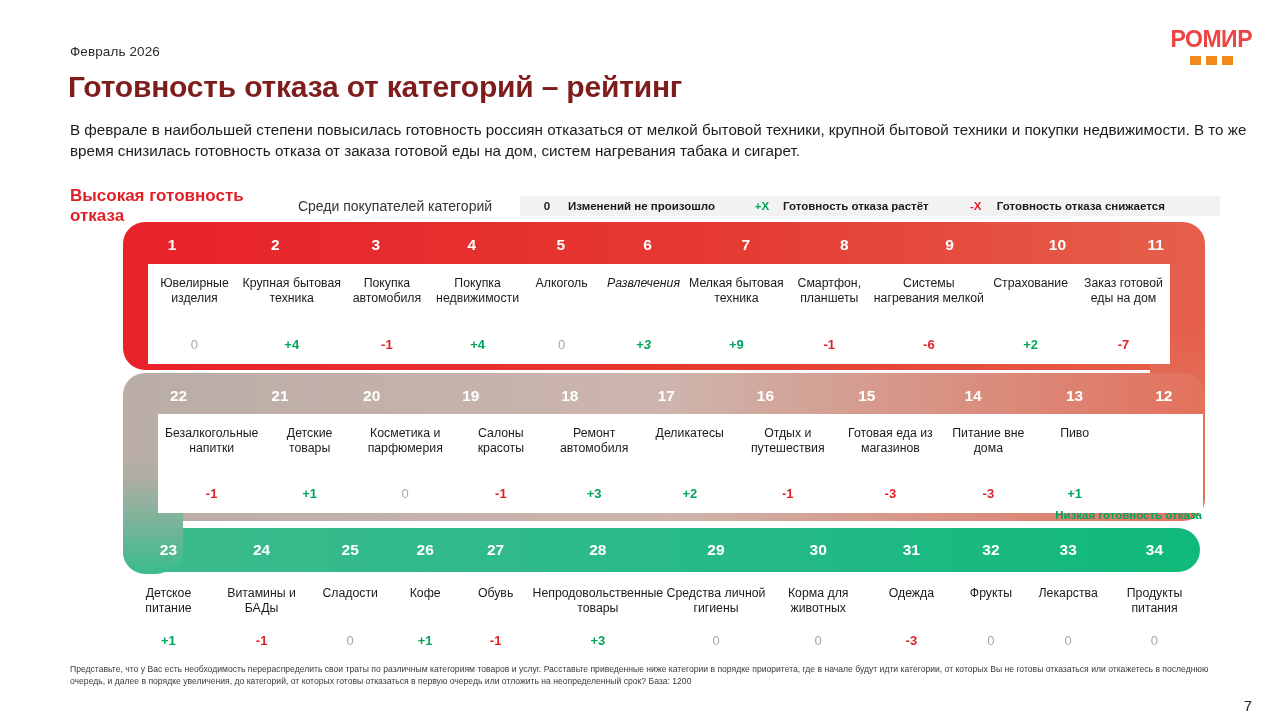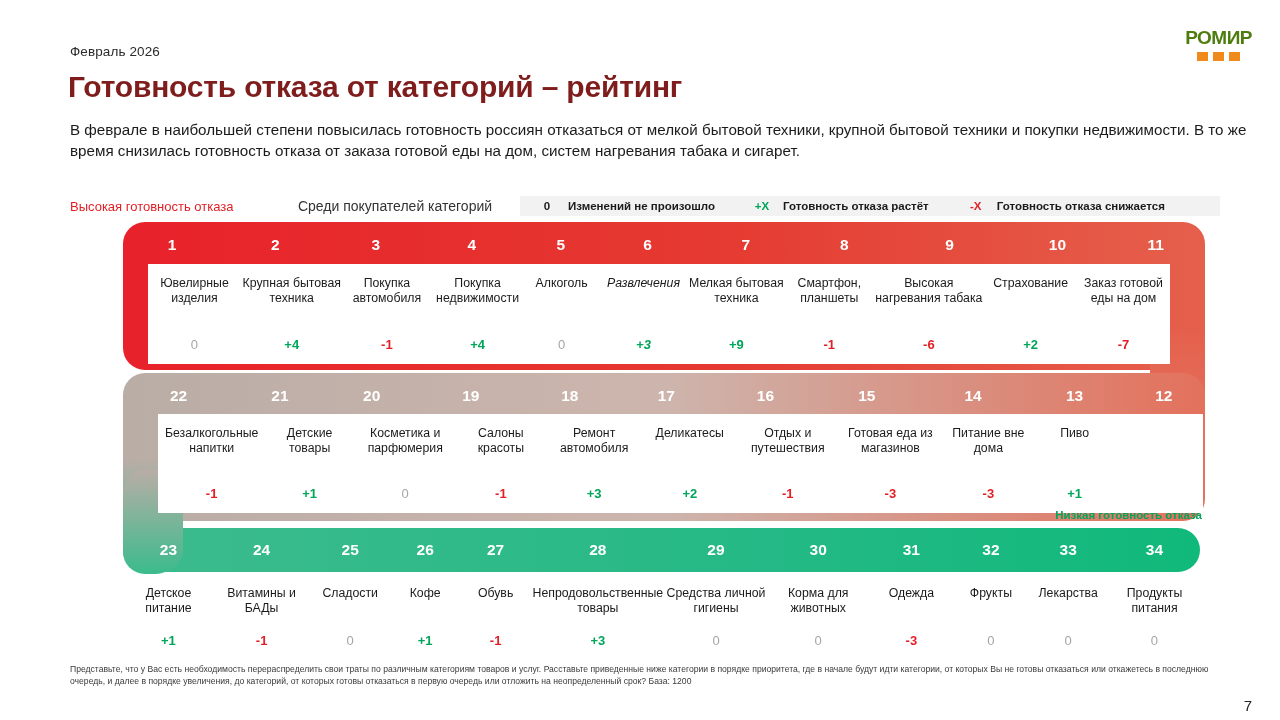--- a/index.html
+++ b/index.html
@@ -15,41 +15,41 @@
   
   .date {
     position:absolute; left:70px; top:44px;
     font-size:13.5px; color:#2b2b2b; letter-spacing:.1px;
   }
   .logo {
     position:absolute; right:28px; top:28px;
     text-align:center; line-height:1;
   }
   .logo-word {
-    font-size:19px; font-weight:bold; letter-spacing:-0.5px; color:#4d7c0f;
+    font-size:23px; font-weight:bold; letter-spacing:-0.5px; color:#ef4444;
   }
   .logo-squares { display:flex; gap:5px; justify-content:center; margin-top:5px; }
   .logo-squares i { width:11px; height:9px; background:#f08a1d; display:block; }
 
   .title {
     position:absolute; left:68px; top:70px;
     font-size:30px; font-weight:bold; color:#7f1d1d; letter-spacing:-.2px;
   }
   .subtitle {
     position:absolute; left:70px; top:120px; width:1180px;
     font-size:15.2px; line-height:20.5px; color:#1b1b1b;
   }
 
   
   .legend {
     position:absolute; left:70px; top:196px; width:1150px; height:20px;
     display:flex; align-items:center;
   }
   .legend-high {
-    color:#e31f26; font-size:13px; font-weight:normal;
+    color:#e31f26; font-size:17px; font-weight:bold;
     width:200px;
   }
   .legend-among {
     font-size:14px; color:#333; width:250px; text-align:center;
   }
   .legend-box {
     flex:1; height:20px; background:#f2f2f2;
     display:flex; align-items:center; font-size:11.5px; font-weight:bold;
     padding-left:14px; gap:0;
   }
@@ -220,21 +220,21 @@
     </div>
     <div class="cell" style="width: 9.52381%;">
       <div class="name">Мелкая бытовая техника</div>
       <div class="delta plus">+9</div>
     </div>
     <div class="cell" style="width: 8.65801%;">
       <div class="name">Смартфон, планшеты</div>
       <div class="delta minus">-1</div>
     </div>
     <div class="cell" style="width: 10.8225%;">
-      <div class="name">Высокая нагревания табака</div>
+      <div class="name">Системы нагревания мелкой</div>
       <div class="delta minus">-6</div>
     </div>
     <div class="cell" style="width: 9.09091%;">
       <div class="name">Страхование</div>
       <div class="delta plus">+2</div>
     </div>
     <div class="cell" style="width: 9.09091%;">
       <div class="name">Заказ готовой еды на дом</div>
       <div class="delta minus">-7</div>
     </div>

